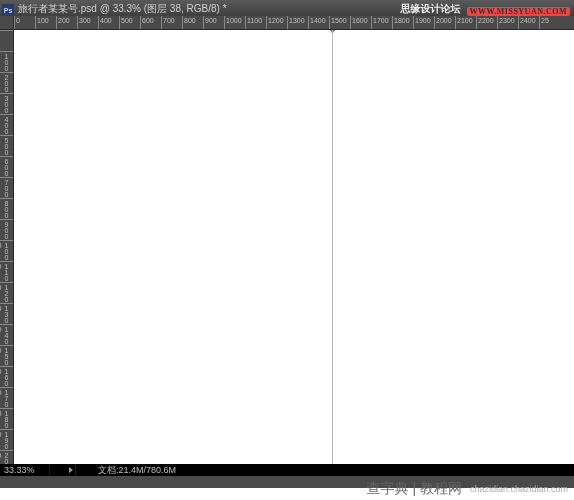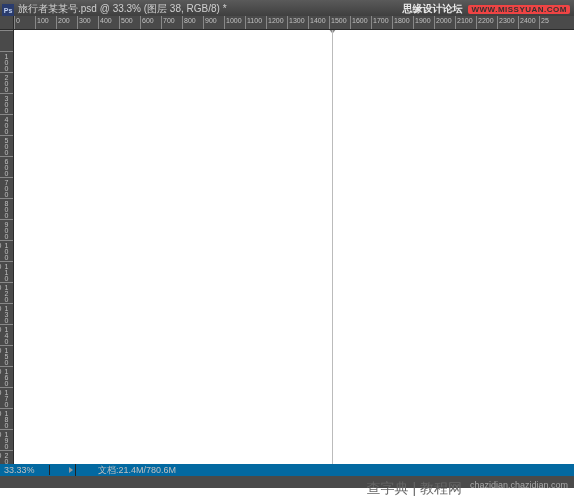--- a/index.html
+++ b/index.html
@@ -44,21 +44,22 @@
     }
     .watermark-top {
       position: absolute;
       top: 2px;
       right: 4px;
       color: #e8e8e8;
       font-size: 10px;
       font-weight: bold;
       display: flex;
       gap: 6px;
-      align-items: center;
+      align-items: flex-end;
+      font-family: Liberation Serif, serif;
     }
     .watermark-top .url {
       background: #ef4444;
       color: #333;
       padding: 0 3px;
       border-radius: 2px;
       font-size: 8px;
       letter-spacing: 0.5px;
     }
     .ruler-h {
@@ -149,21 +150,21 @@
       border-left: 4px solid transparent;
       border-right: 4px solid transparent;
       border-top: 5px solid #888;
     }
     .status-bar {
       position: absolute;
       bottom: 12px;
       left: 0;
       right: 0;
       height: 12px;
-      background: #0369a1;
+      background: #000000;
       display: flex;
       align-items: center;
       color: #c0c0c0;
       font-size: 9px;
       gap: 16px;
     }
     .zoom-box {
       width: 50px;
       padding-left: 4px;
       border-right: 1px solid #222;
@@ -194,21 +195,21 @@
       background: #4a4a4a;
     }
     .watermark-bottom {
       position: absolute;
       bottom: 2px;
       right: 6px;
       font-size: 9px;
       color: #888;
       display: flex;
       gap: 8px;
-      align-items: flex-start;
+      align-items: center;
     }
     .watermark-bottom .brand {
       color: #666;
       font-size: 14px;
     }
     .watermark-bottom .url {
       color: #aaa;
     }
   </style>
 </head>

